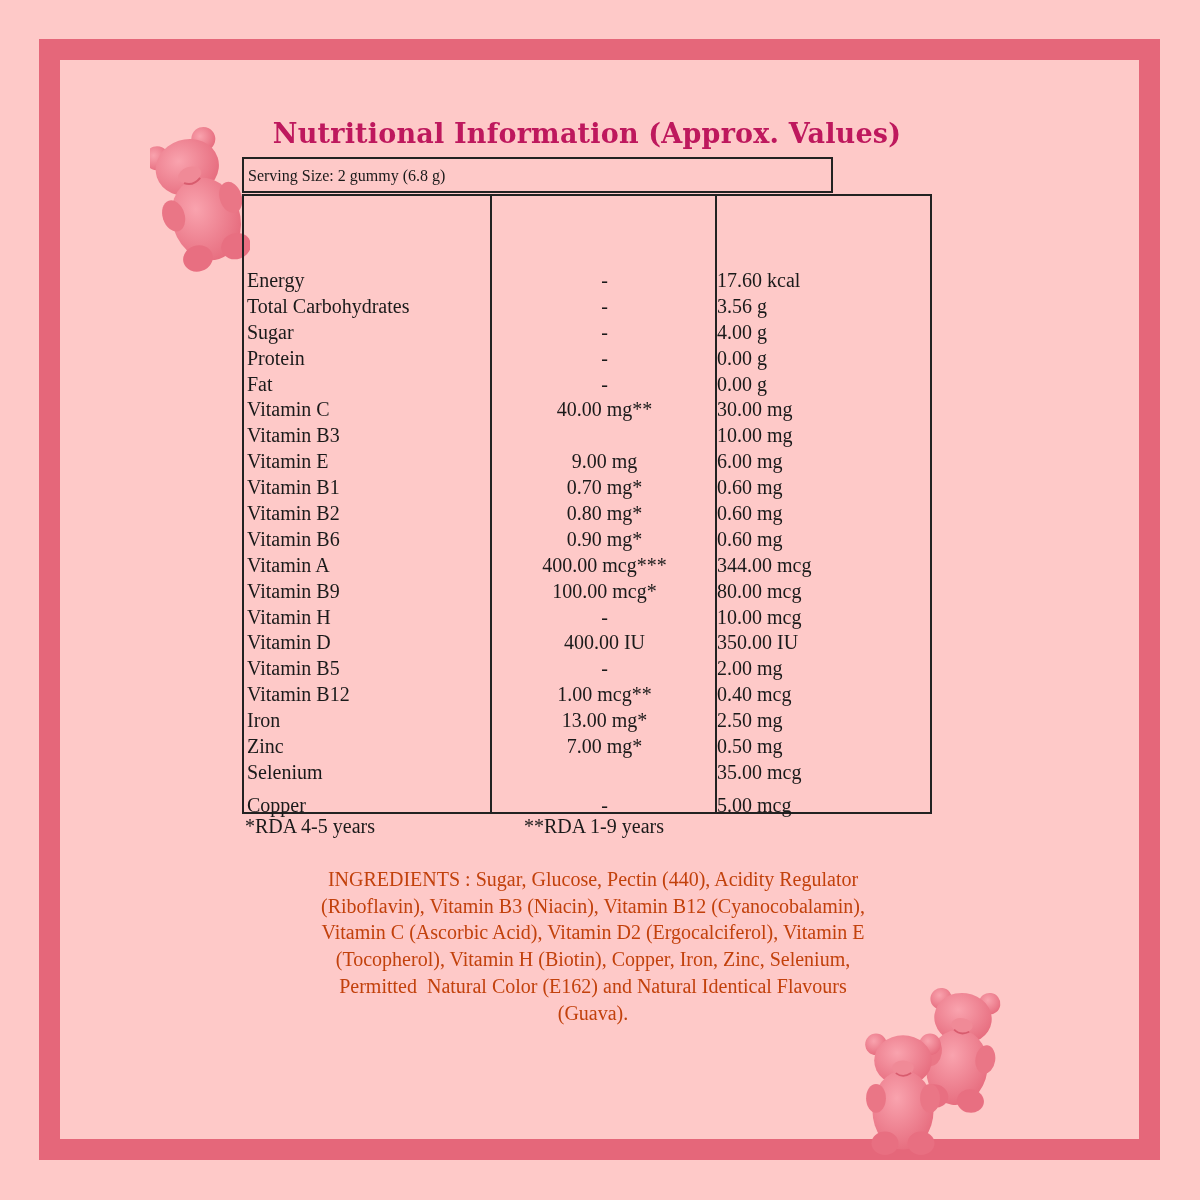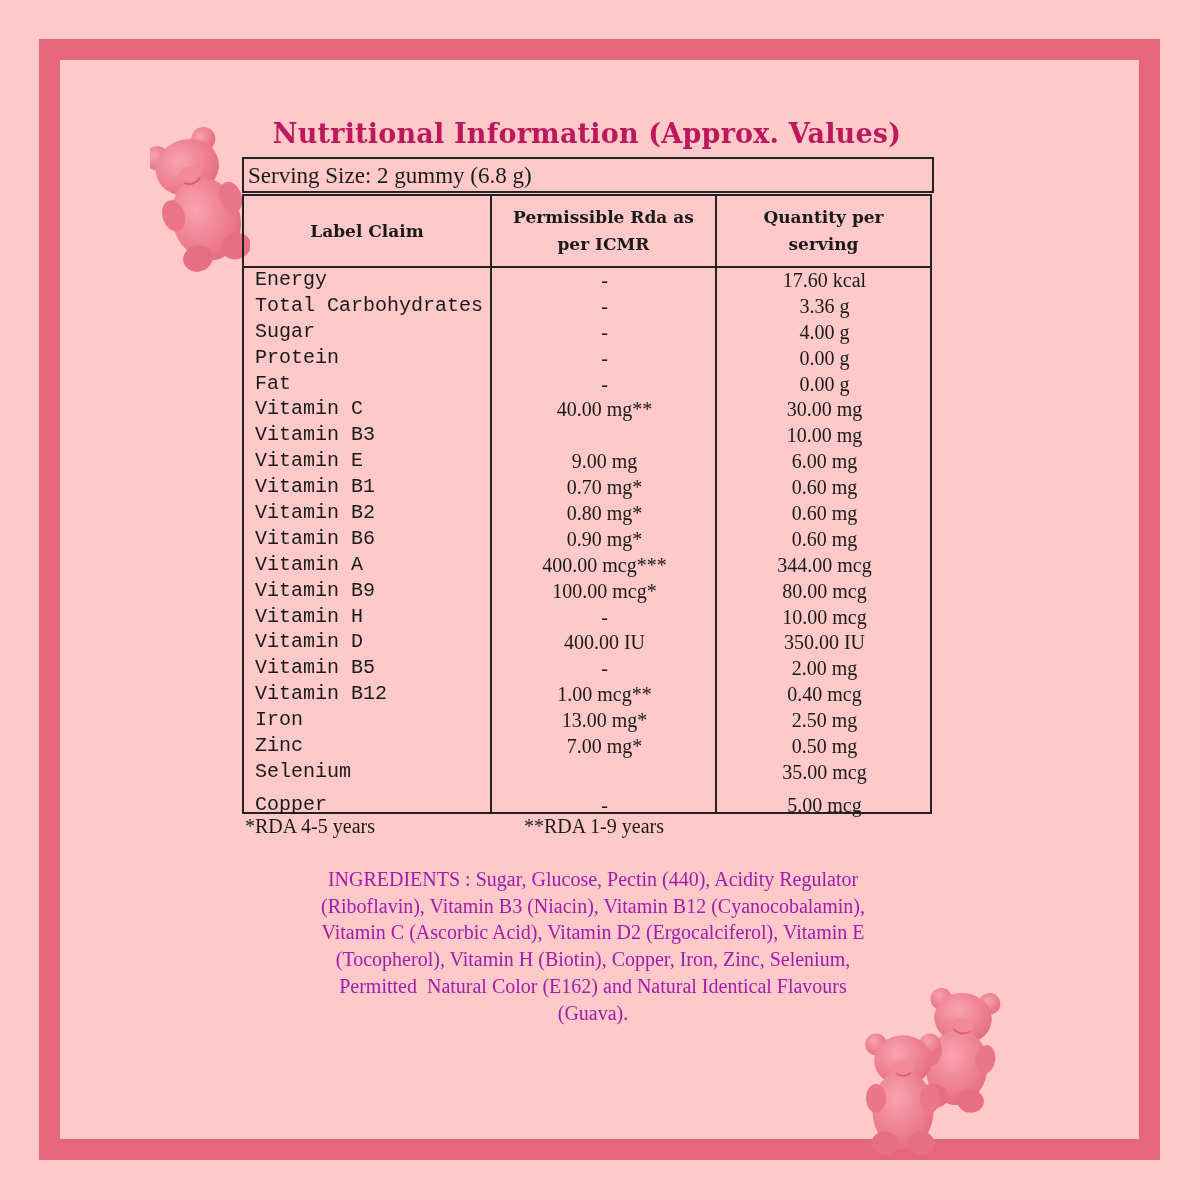--- a/index.html
+++ b/index.html
@@ -13,47 +13,47 @@
       position: absolute; left: 39px; top: 39px; width: 1121px; height: 1121px;
       box-sizing: border-box; border: 21px solid #e5677a;
       background: #fec9c8;
     }
     .title {
       position: absolute; left: 240px; top: 118px; width: 694px; text-align: center;
       font-family: "DejaVu Serif", serif; font-weight: bold; font-size: 27px;
       letter-spacing: 0.2px; color: #be185d;
     }
     .serving {
-      position: absolute; left: 242px; top: 157px; width: 692px; height: 36px;
+      position: absolute; left: 242px; top: 157px; width: 591px; height: 36px;
       box-sizing: border-box; border: 2px solid #222; border-bottom-width: 2px;
-      font-family: "Liberation Serif", serif; font-size: 23px;
+      font-family: "Liberation Serif", serif; font-size: 16px;
       padding: 4px 0 0 4px; line-height: 26px;
     }
     .tbl {
       position: absolute; left: 242px; top: 194px; width: 690px; height: 620px;
       box-sizing: border-box; border: 2px solid #222;
     }
     .hdr { position: absolute; left: 0; top: 0; width: 686px; height: 70px; border-bottom: 2px solid #222; }
     .hcell {
       position: absolute; top: 0; height: 70px; display: flex; align-items: center; justify-content: center;
       text-align: center; font-family: "DejaVu Serif", serif; font-weight: bold; font-size: 17px; line-height: 27px;
     }
     .vline { position: absolute; top: 0; bottom: 0; width: 2px; background: #222; }
     .rows { position: absolute; left: 0; top: 71px; width: 686px; }
     .row { position: relative; height: 25.9px; font-family: "Liberation Serif", serif; font-size: 20px; line-height: 26px; }
     .row.last { height: 34px; line-height: 40px; }
-    .c1 { position: absolute; left: 11px; top: 0; white-space: nowrap; font-family: Liberation Mono, monospace; }
+    .c1 { position: absolute; left: 3px; top: 0; white-space: nowrap; }
     .c2 { position: absolute; left: 248px; width: 225px; top: 0; text-align: center; white-space: nowrap; }
-    .c3 { position: absolute; left: 473px; width: 215px; top: 0; text-align: center; white-space: nowrap; }
+    .c3 { position: absolute; left: 473px; width: 215px; top: 0; white-space: nowrap; }
     .footnote {
       position: absolute; top: 815px; font-family: "Liberation Serif", serif; font-size: 20px; white-space: nowrap;
     }
     .ingredients {
       position: absolute; left: 258px; top: 866px; width: 670px; text-align: center;
-      font-family: "Liberation Serif", serif; font-size: 20px; line-height: 26.7px; color: #a21caf;
+      font-family: "Liberation Serif", serif; font-size: 20px; line-height: 26.7px; color: #c2410c;
     }
     .bear { position: absolute; }
   </style>
 </head>
 <body>
 
 <div class="frame"></div>
 
 <svg class="bear" style="left:150px; top:125px;" width="100" height="150" viewBox="0 0 100 150">
   <defs>
@@ -111,47 +111,30 @@
   </g>
 </svg>
 
 <div class="title">Nutritional Information (Approx. Values)</div>
 
 <div class="serving">Serving Size: 2 gummy (6.8 g)</div>
 
 <div class="tbl">
   <div class="vline" style="left:246px;"></div>
   <div class="vline" style="left:471px;"></div>
-  <div class="hdr">
-    <div class="hcell" style="left:0; width:246px;">
-      <span>Label Claim</span>
-    </div>
-    <div class="hcell" style="left:248px; width:223px;">
-      <div>
-        <div>Permissible Rda as</div>
-        <div>per ICMR</div>
-      </div>
-    </div>
-    <div class="hcell" style="left:473px; width:213px;">
-      <div>
-        <div>Quantity per</div>
-        <div>serving</div>
-      </div>
-    </div>
-  </div>
   <div class="rows">
     <div class="row">
         <span class="c1">Energy</span>
         <span class="c2">-</span>
         <span class="c3">17.60 kcal</span>
       </div>
     <div class="row">
         <span class="c1">Total Carbohydrates</span>
         <span class="c2">-</span>
-        <span class="c3">3.36 g</span>
+        <span class="c3">3.56 g</span>
       </div>
     <div class="row">
         <span class="c1">Sugar</span>
         <span class="c2">-</span>
         <span class="c3">4.00 g</span>
       </div>
     <div class="row">
         <span class="c1">Protein</span>
         <span class="c2">-</span>
         <span class="c3">0.00 g</span>

